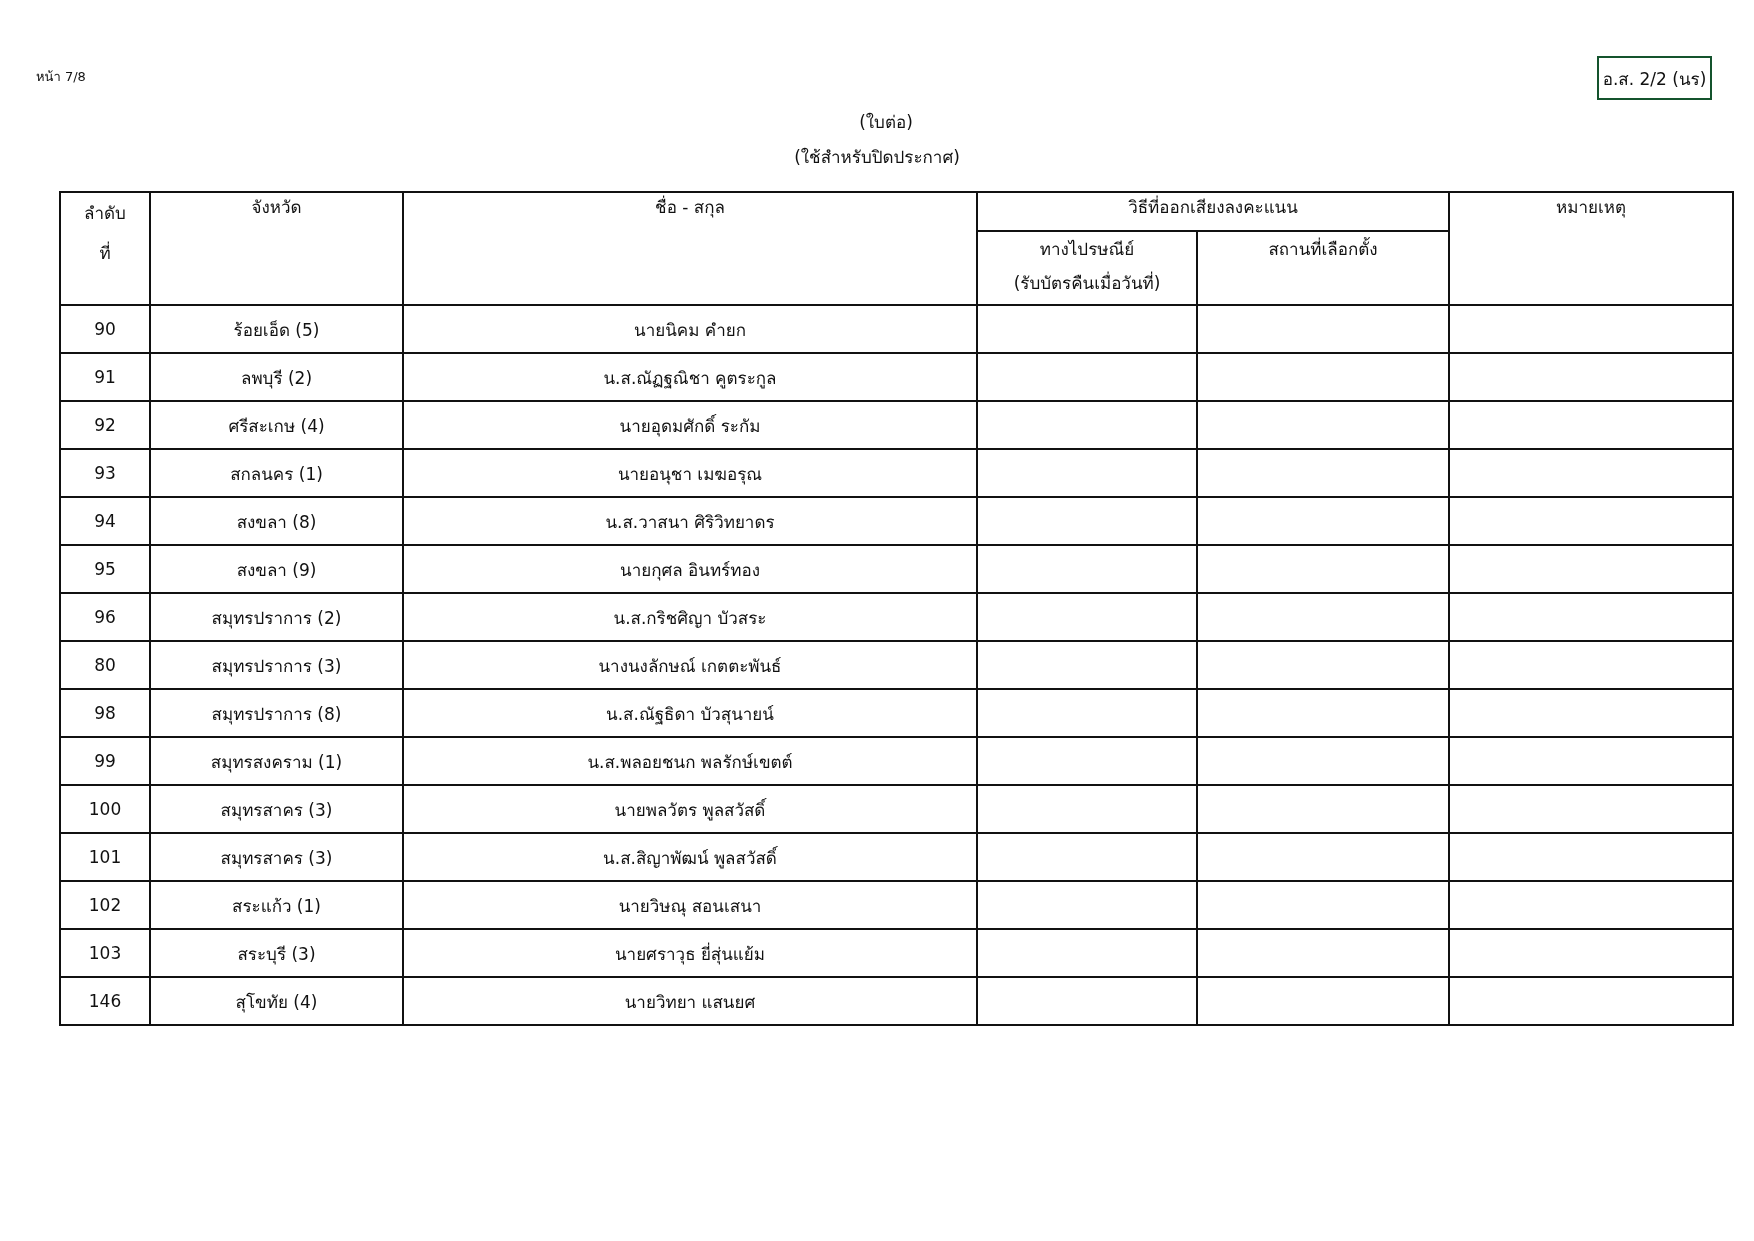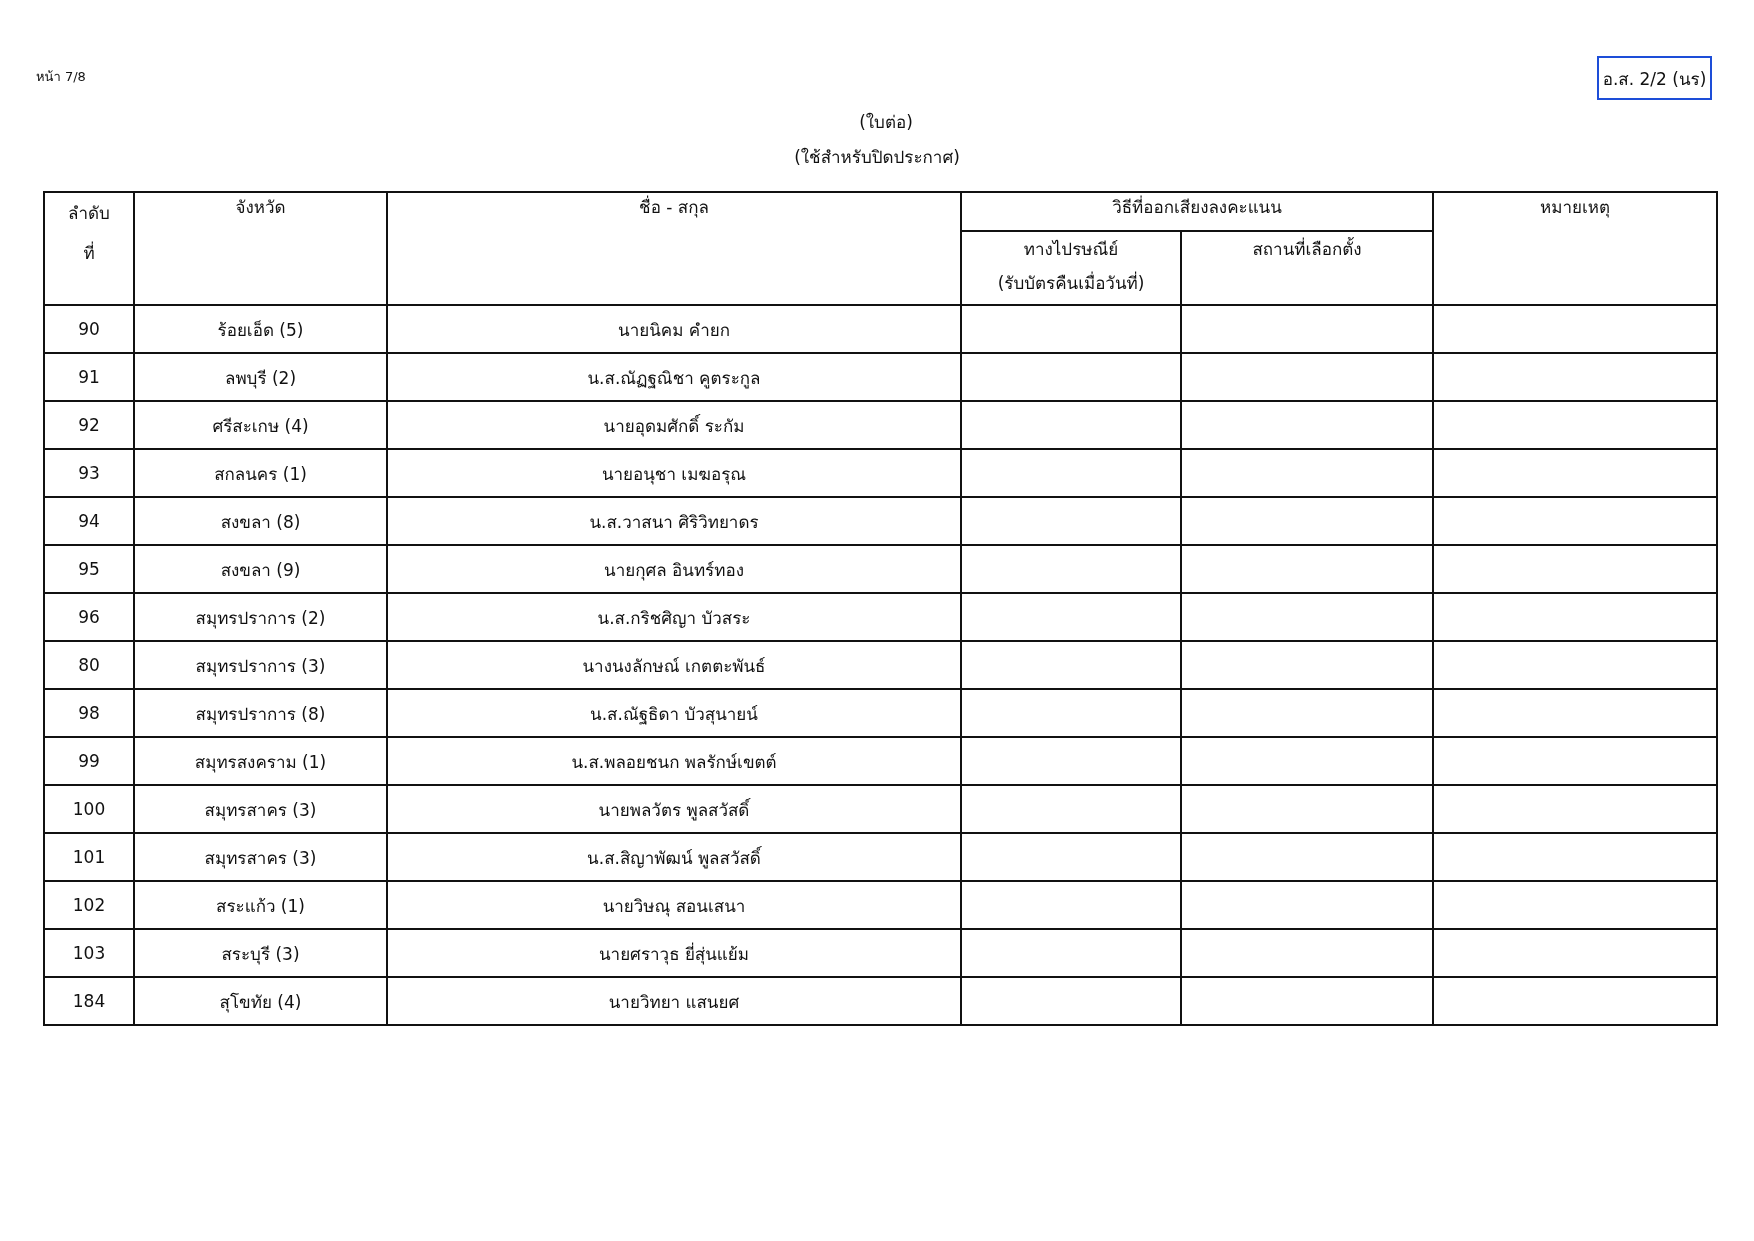--- a/index.html
+++ b/index.html
@@ -1,25 +1,25 @@
 <!DOCTYPE html>
 <html><head>
 <meta charset="utf-8">
 <style>
   html, body { margin:0; padding:0; background:#ffffff; }
   body { width:1754px; height:1241px; position:relative; overflow:hidden;
          font-family:"DejaVu Sans","Liberation Sans",sans-serif; color:#111; }
   .page-label { position:absolute; left:36px; top:66px; font-size:13px; }
   .form-badge { position:absolute; left:1597px; top:56px; width:115px; height:44px;
-                border:2px solid #1d4ed8; box-sizing:border-box; font-size:17px;
+                border:2px solid #14532d; box-sizing:border-box; font-size:17px;
                 display:flex; align-items:center; justify-content:center; }
   .subtitle { position:absolute; left:0; width:100%; text-align:center; font-size:17px; }
   .sub1 { top:108px;margin-left:9px; }
   .sub2 { top:143px; }
-  table.roster { position:absolute; left:43px; top:191px; width:1673px;
+  table.roster { position:absolute; left:59px; top:191px; width:1673px;
                  border-collapse:collapse; table-layout:fixed; font-size:17px; }
   table.roster td, table.roster th { border:2px solid #111; padding:0; font-weight:normal; }
   th { vertical-align:top; text-align:center; }
   th.h-top { height:37px; padding-top:6px; }
   th.h-sub { height:72px; padding-top:6px; line-height:34px; }
   th.h-sub span { display:block; }
   .h-two-line { line-height:40px; }
   td { height:46px; vertical-align:middle; }
   td.num { text-align:center; }
   td.txt { text-align:center; padding-left:5px; }
@@ -171,21 +171,21 @@
       </tr>
     <tr>
         <td class="num">103</td>
         <td class="txt">สระบุรี (3)</td>
         <td class="txt">นายศราวุธ ยี่สุ่นแย้ม</td>
         <td></td>
         <td></td>
         <td></td>
       </tr>
     <tr>
-        <td class="num">184</td>
+        <td class="num">146</td>
         <td class="txt">สุโขทัย (4)</td>
         <td class="txt">นายวิทยา แสนยศ</td>
         <td></td>
         <td></td>
         <td></td>
       </tr>
   </tbody>
 </table>
 
 </body></html>

